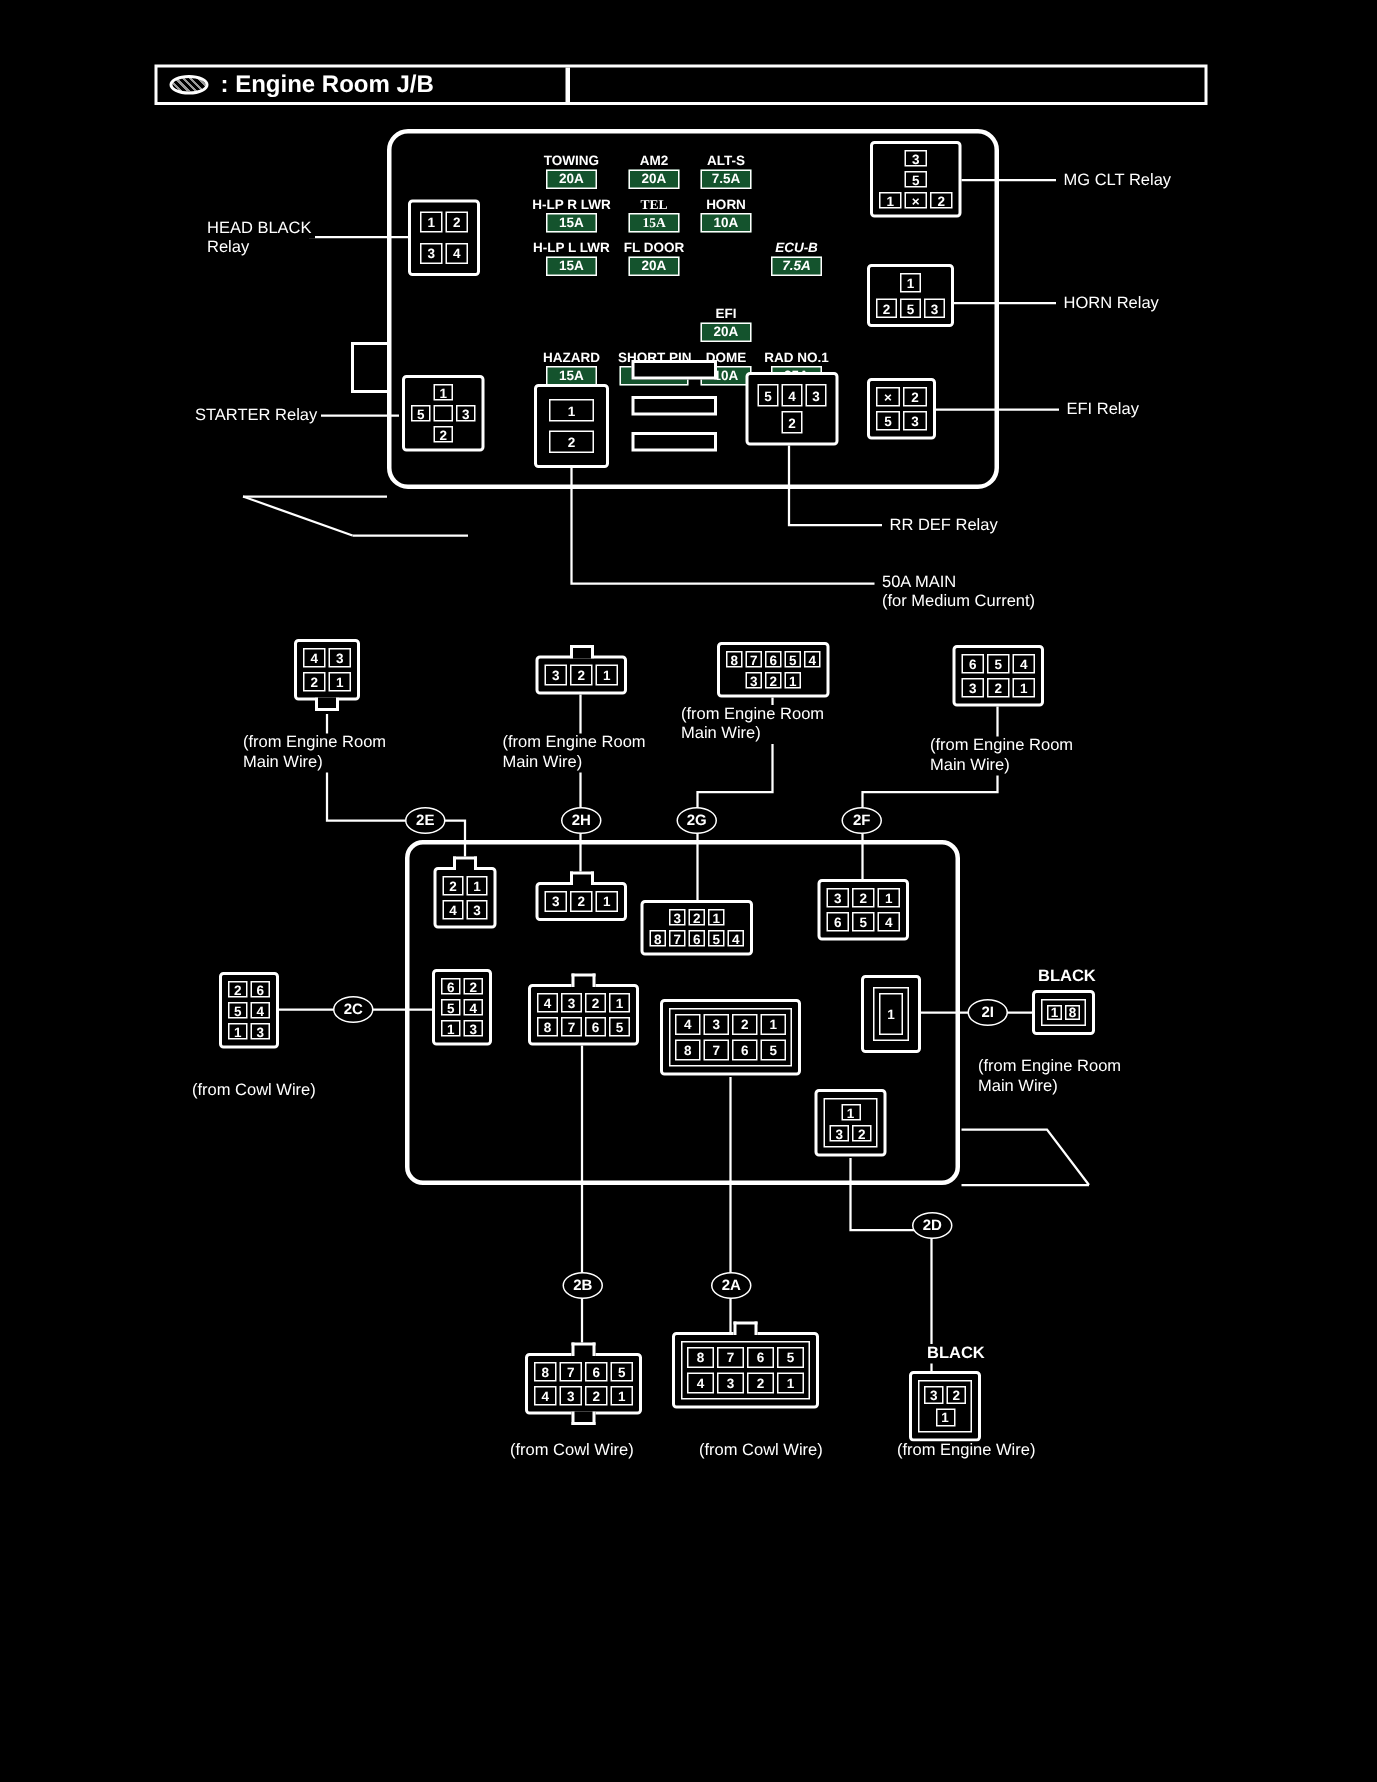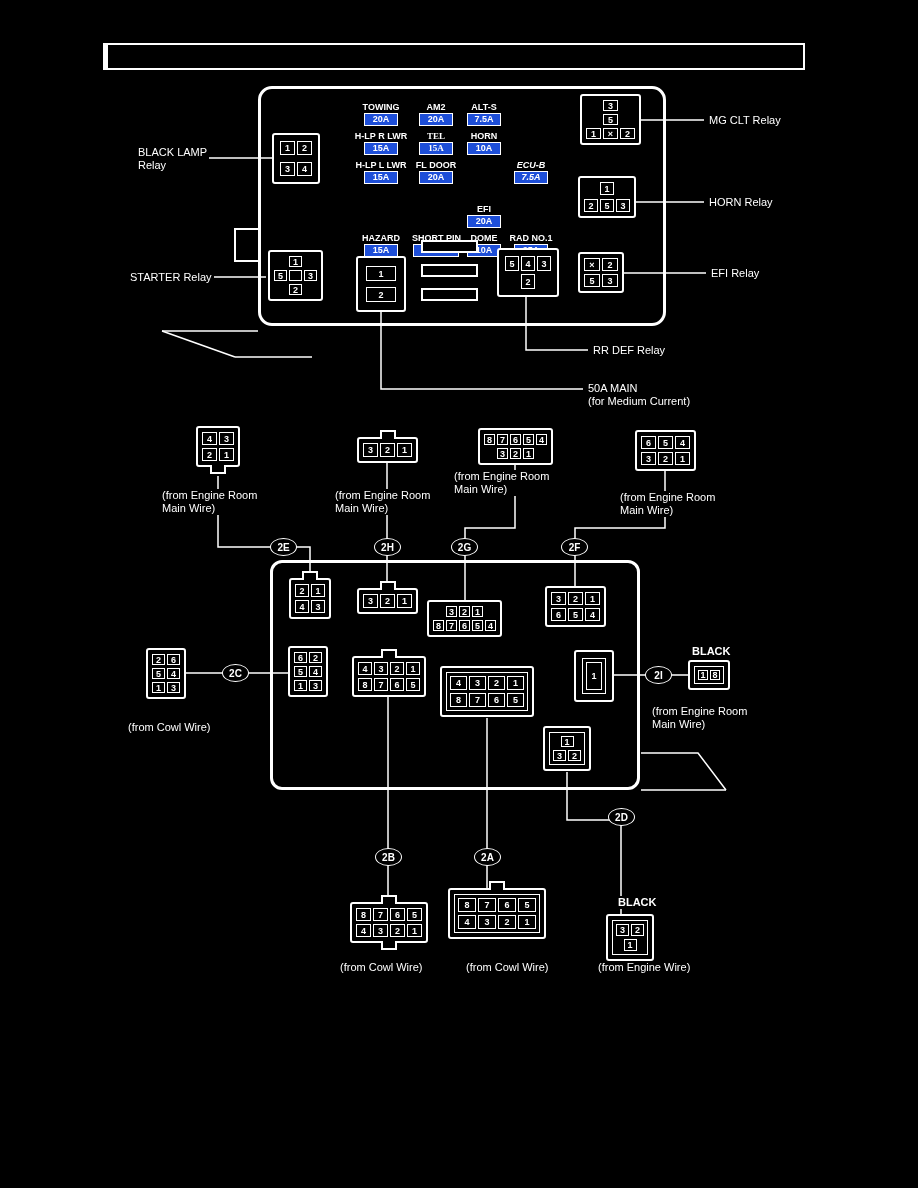--- a/index.html
+++ b/index.html
@@ -22,21 +22,21 @@
         font-size:9px;font-weight:bold;background:#000;color:#fff}
   .tab{position:absolute;width:16px;height:9px;border:2px solid #fff;background:#000}
   .tab-top{top:-9px;left:50%;transform:translateX(-50%);border-bottom:none}
   .tab-bottom{bottom:-9px;left:50%;transform:translateX(-50%);border-top:none}
   .busbar{position:absolute;width:57px;height:13px;border:2px solid #fff;background:#000}
   #fuse-grid{position:absolute}
   .fuse-row{display:flex;margin-bottom:5px}
   .fuse-cell{text-align:center}
   .fuse-label{font-size:9px;font-weight:bold;line-height:10px;white-space:nowrap}
   .fuse-amp{height:13px;line-height:10px;border:1.5px solid #fff;font-size:9px;font-weight:bold;
-        margin:1px auto 0;background:#1d4ed8;text-align:center}
+        margin:1px auto 0;background:#14532d;text-align:center}
   #header-bar{position:absolute;left:103px;top:43px;width:702px;height:27px;border:2.5px solid #fff;
         display:flex;align-items:center;background:#000}
   .hdr-text{font-size:16px;font-weight:bold;white-space:nowrap}
   .jb-icon{display:inline-block;width:26px;height:13px;border:2px solid #fff;border-radius:50%;
         background:repeating-linear-gradient(45deg,#999 0 1.5px,#000 1.5px 3.5px)}
 </style>
 </head>
 <body>
 
 <div id="page">
@@ -61,20 +61,24 @@
       <polyline points="605,675 688,675"></polyline>
       <polyline points="388,697 388,904"></polyline>
       <polyline points="487,718 487,890"></polyline>
       <polyline points="567,772 567,820 621,820 621,916"></polyline>
       <polyline points="641,753 698,753 726,790"></polyline>
       <polyline points="641,790 726,790"></polyline>
     </g>
   </svg>
 
   <div id="header-bar">
+    <div style="display:flex;align-items:center;gap:8px;width:272px;padding-left:8px">
+      <span class="jb-icon"></span>
+      <span class="hdr-text">: Engine Room J/B</span>
+    </div>
     <div style="width:2.5px;align-self:stretch;background:#fff"></div>
   </div>
 
   <div class="box" style="left:258px;top:86px;width:408px;height:240px;border-radius:14px"></div>
   <div class="abs" style="left:234px;top:228px;width:26px;height:34px;border:2.5px solid #fff;background:#000"></div>
 
   <div id="fuse-grid" style="left:350px;top:102px">
       <div class="fuse-row">
         <div class="fuse-cell" style="width: 62px;">
           <div class="fuse-label">TOWING</div>
@@ -213,21 +217,21 @@
       <div class="pin-row">
         <div class="pin" style="width: 14px; height: 15px;">5</div>
         <div class="pin" style="width: 14px; height: 15px;">4</div>
         <div class="pin" style="width: 14px; height: 15px;">3</div>
       </div>
       <div class="pin-row">
         <div class="pin" style="width: 14px; height: 15px;">2</div>
       </div>
     </div>
 
-  <div class="label" style="left:136px;top:146px">BLACK LAMP</div>
+  <div class="label" style="left:136px;top:146px">HEAD BLACK</div>
   <div class="label" style="left:136px;top:159px">Relay</div>
   <div class="label" style="left:707px;top:114px">MG CLT Relay</div>
   <div class="label" style="left:707px;top:196px">HORN Relay</div>
   <div class="label" style="left:709px;top:267px">EFI Relay</div>
   <div class="label" style="left:128px;top:271px">STARTER Relay</div>
   <div class="label" style="left:591px;top:344px">RR DEF Relay</div>
   <div class="label" style="left:586px;top:382px">50A MAIN</div>
   <div class="label" style="left:586px;top:395px">(for Medium Current)</div>
 
   <div style="left:196px;top:426px" class="connector">

